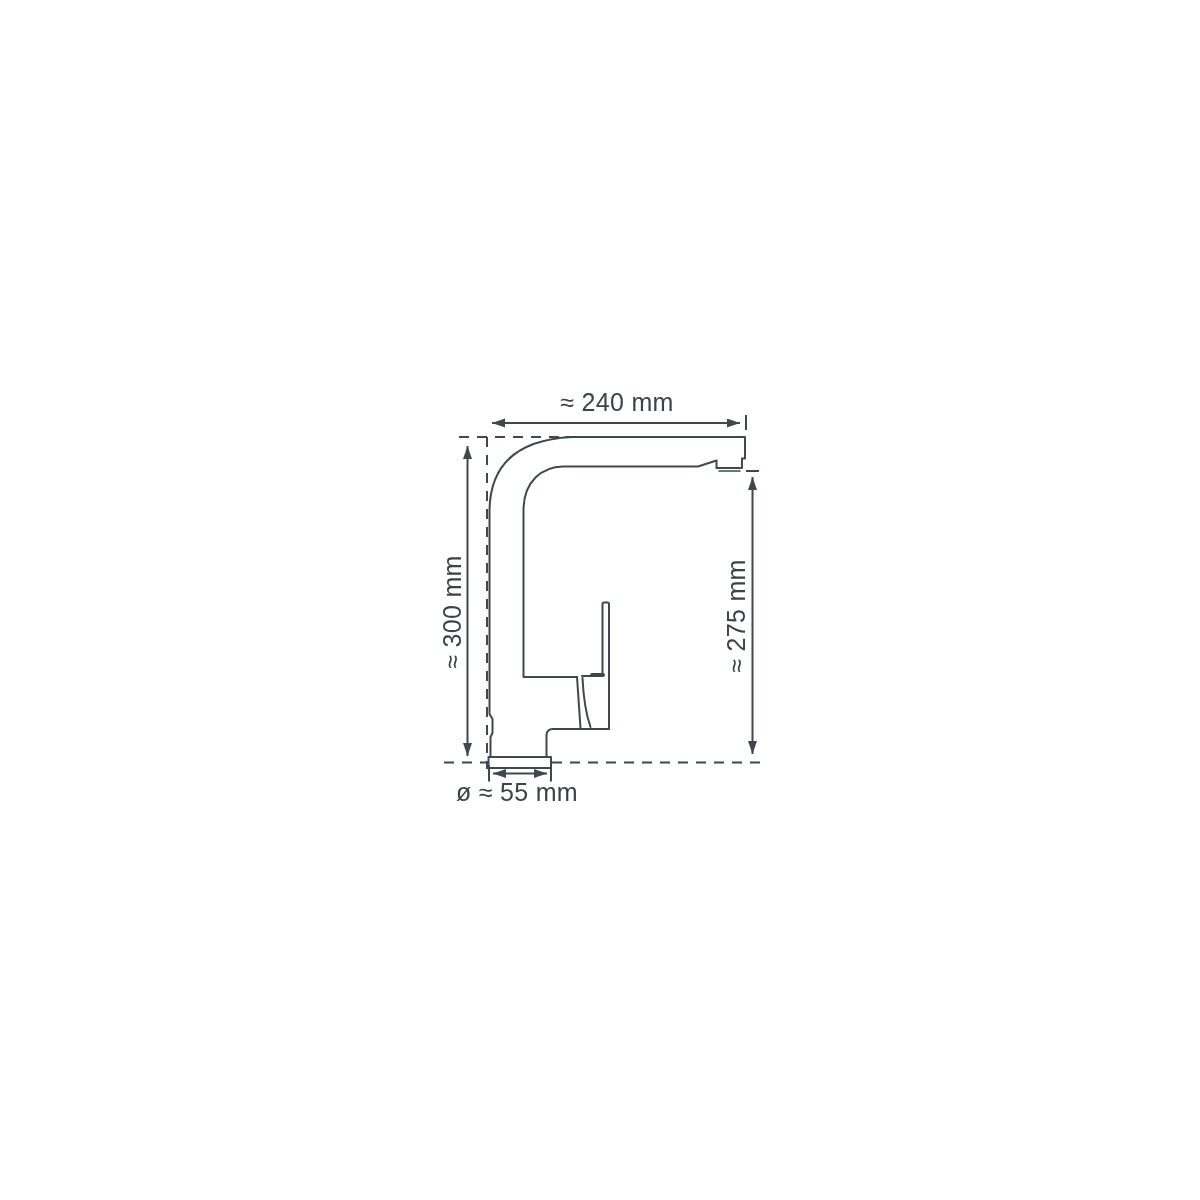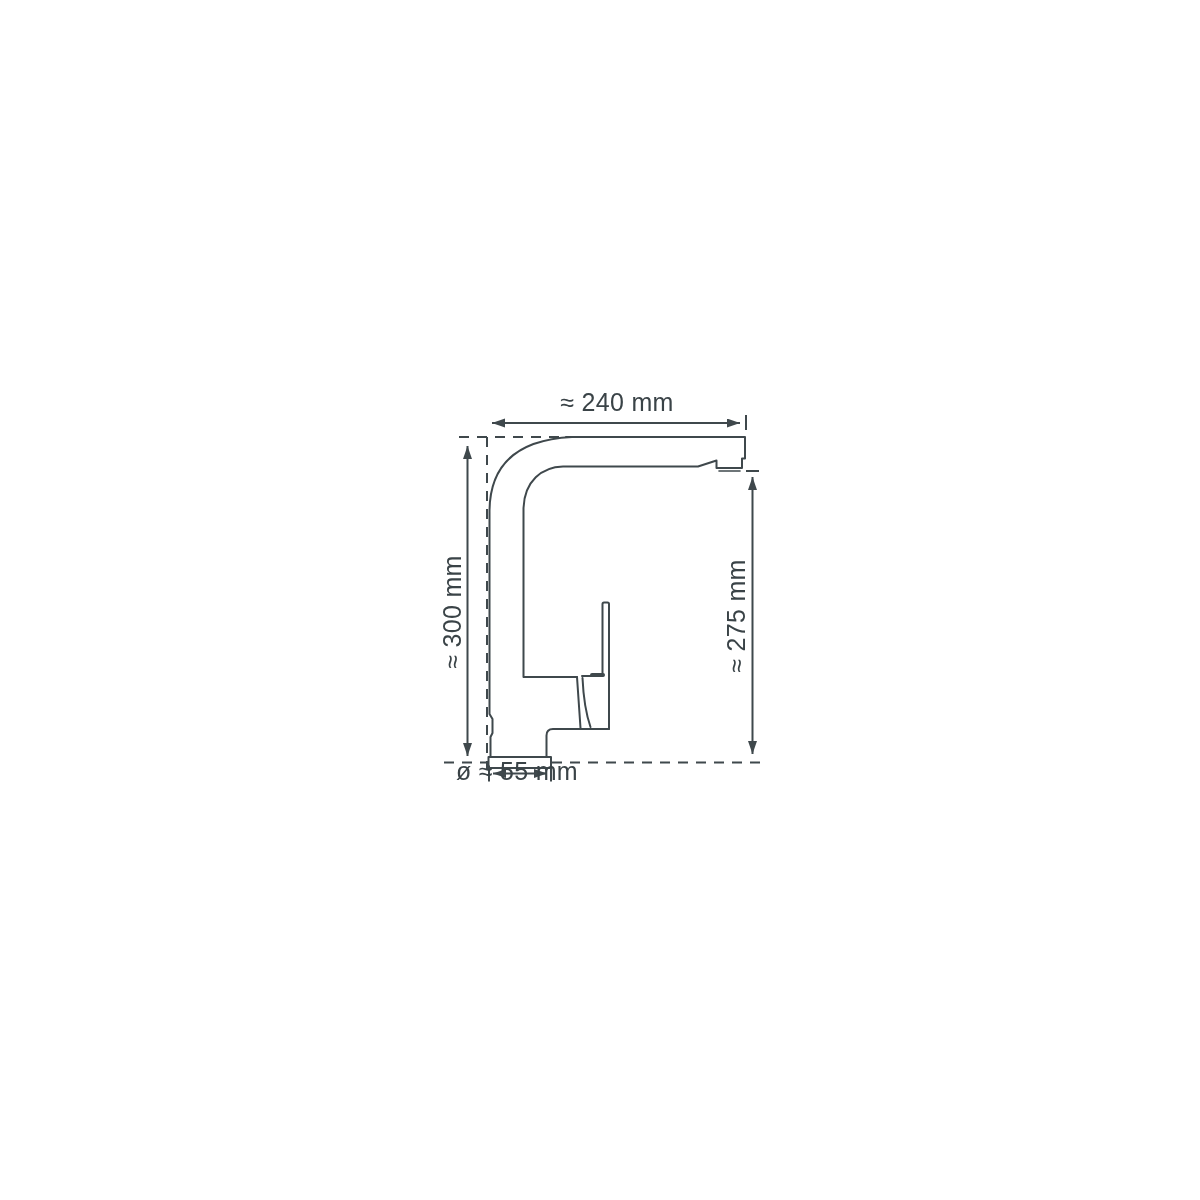--- a/index.html
+++ b/index.html
@@ -89,15 +89,15 @@
       <line x1="551" y1="765.5" x2="551" y2="781.5"></line>
     </g>
   </svg>
 
   <div class="dim-label" style="left:617px; top:402px;">≈ 240 mm</div>
 
   <div class="dim-label vertical" style="left:452px; top:612px;">≈ 300 mm</div>
 
   <div class="dim-label vertical" style="left:736px; top:616px;">≈ 275 mm</div>
 
-  <div class="dim-label" style="left:517px; top:771px;text-align:center;">ø ≈ 55 mm</div>
+  <div class="dim-label" style="left:517px; top:792px;text-align:center;">ø ≈ 55 mm</div>
 
 </div>
 
 </body></html>

